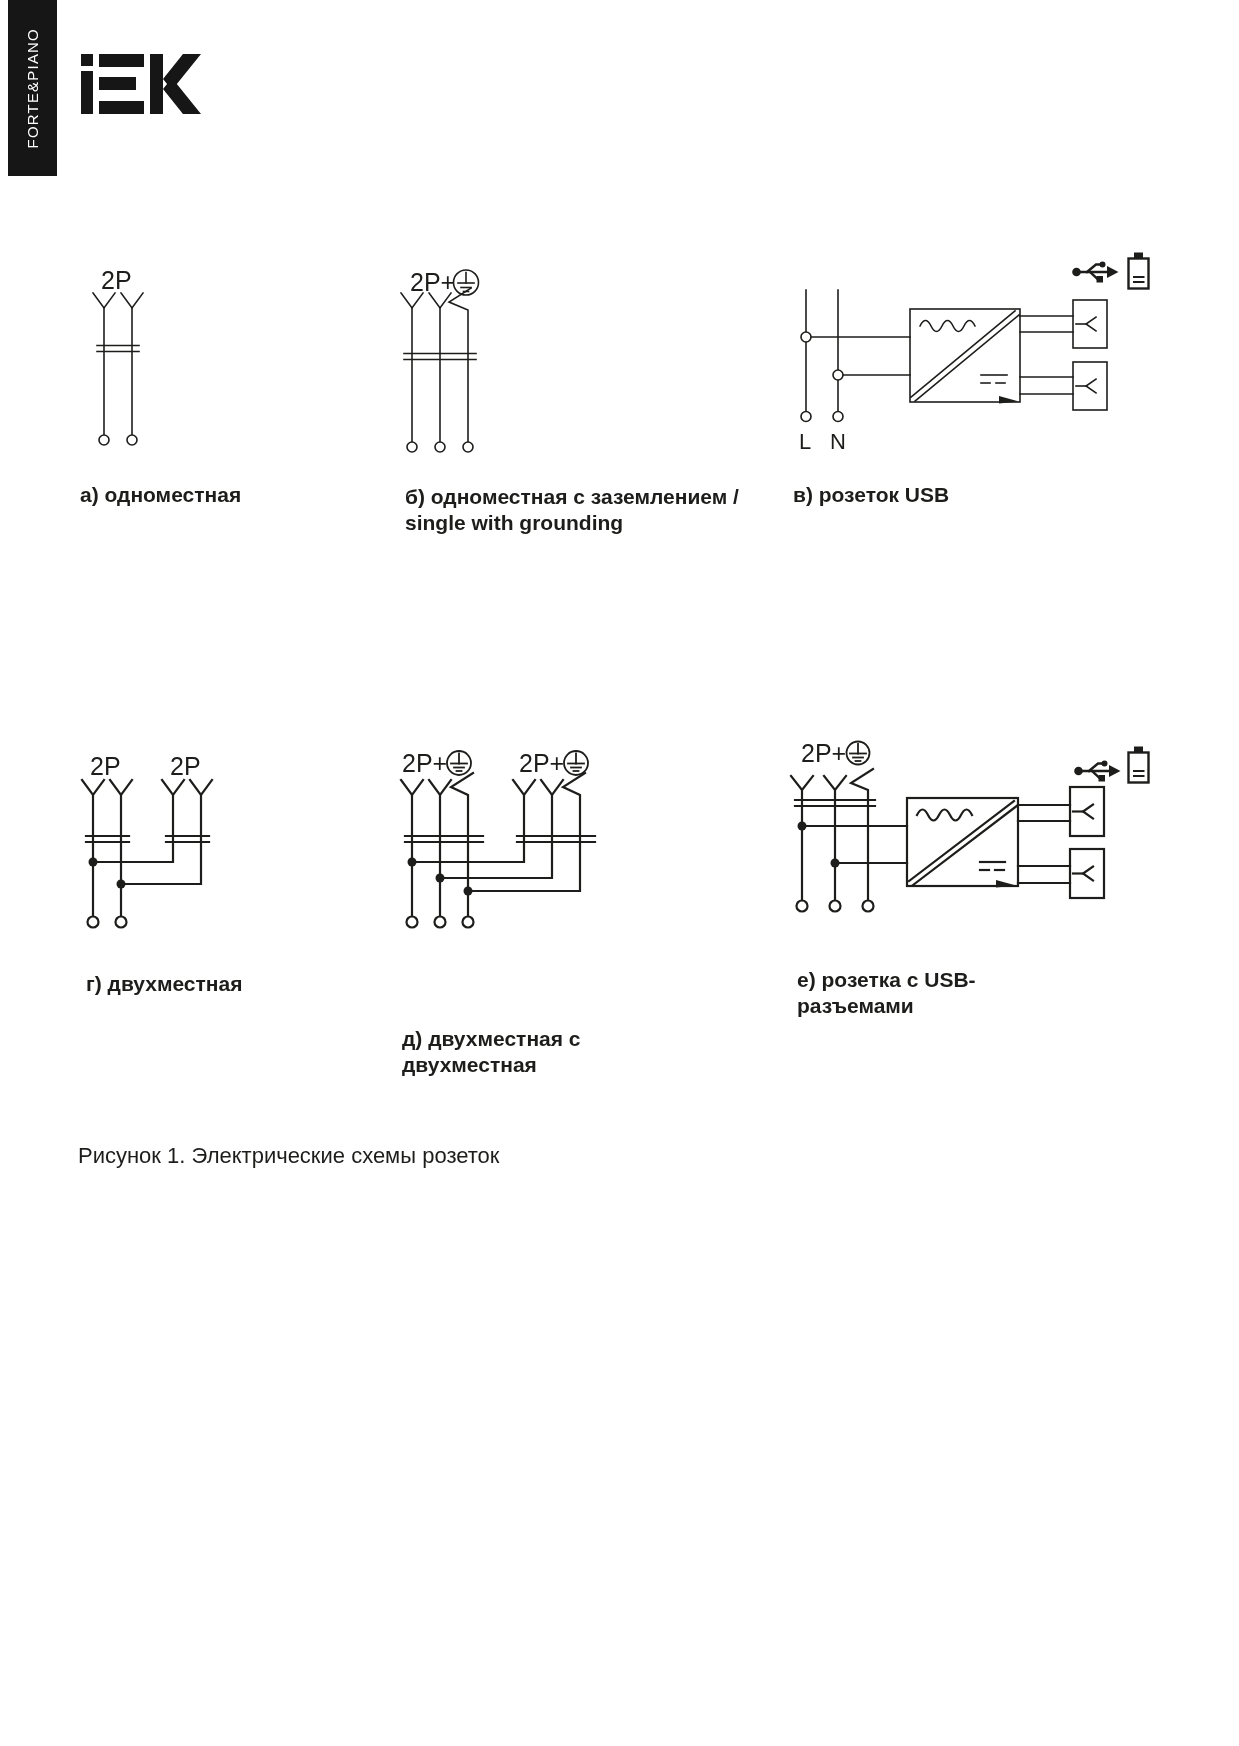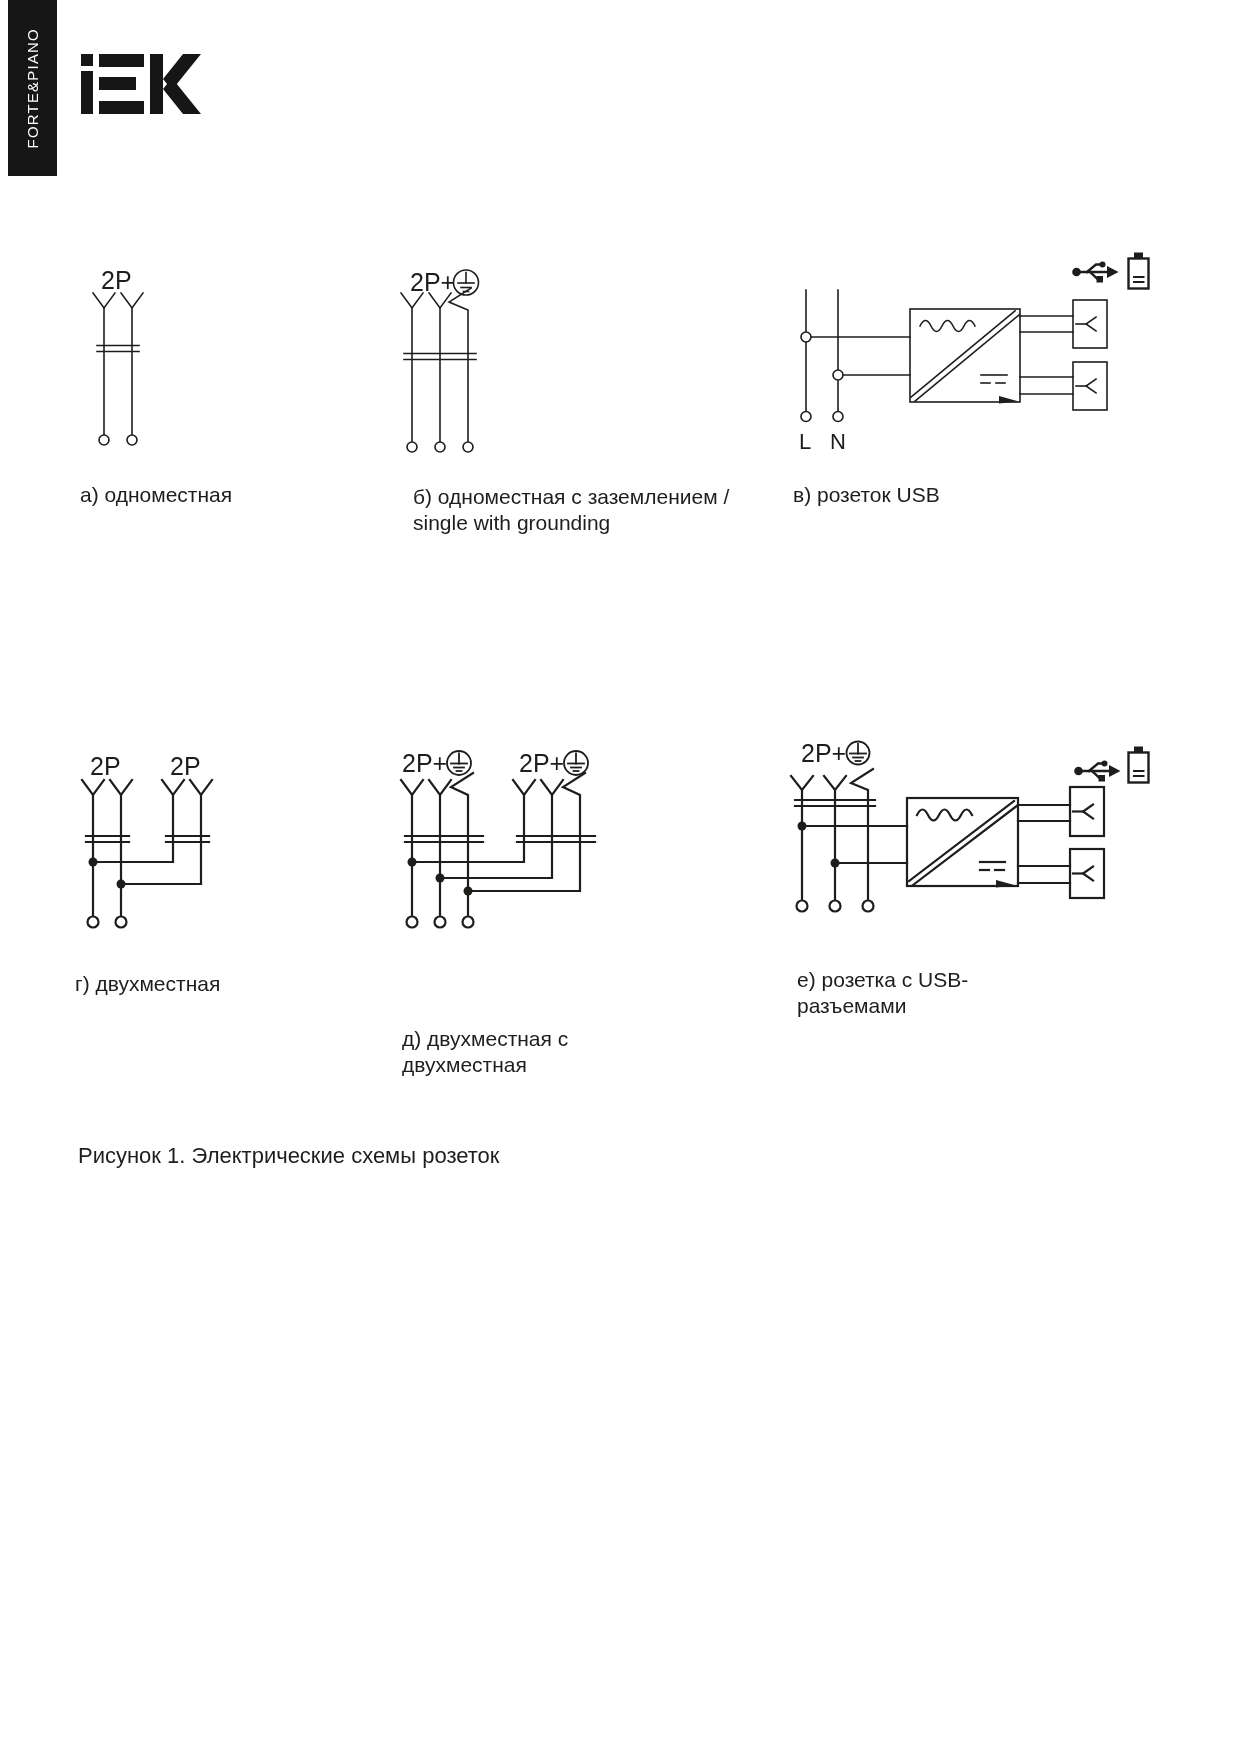--- a/index.html
+++ b/index.html
@@ -34,21 +34,21 @@
   .sw2 .ln{stroke-width:2.2px;}
   .open-circ{fill:#ffffff;stroke:#1d1d1b;}
   .sw1 .open-circ{stroke-width:1.6px;}
   .sw2 .open-circ{stroke-width:2.2px;}
   .dot{fill:#1d1d1b;stroke:none;}
   .solid{fill:#1d1d1b;stroke:none;}
   .caption{
     position:absolute;font-size:21px;line-height:25.5px;
     color:#1d1d1b;white-space:nowrap;
   }
-  .caption span{display:block;}
+  .caption span{display:block;font-weight:bold;}
   .figure-caption{
     position:absolute;left:78px;top:1143px;
     font-size:22px;color:#1d1d1b;white-space:nowrap;
   }
 </style>
 </head>
 <body>
 
 <div class="page">
 
@@ -313,28 +313,28 @@
         <rect class="ln" style="stroke-width:2.4px" x="1128.5" y="752.5" width="20" height="30"></rect>
         <line class="ln" style="stroke-width:2px" x1="1134" y1="771" x2="1143.5" y2="771"></line>
         <line class="ln" style="stroke-width:2px" x1="1134" y1="776" x2="1143.5" y2="776"></line>
       </g>
     </g>
   </svg>
 
   <div class="caption" style="left:80px;top:482px;">
     <span>а) одноместная</span>
   </div>
-  <div class="caption" style="left:405px;top:484px;margin-left:8px;">
+  <div class="caption" style="left:405px;top:484px;">
     <span>б) одноместная с заземлением /</span>
     <span>single with grounding</span>
   </div>
   <div class="caption" style="left:793px;top:482px;">
     <span>в) розеток USB</span>
   </div>
-  <div class="caption" style="left:75px;top:971px;">
+  <div class="caption" style="left:86px;top:971px;">
     <span>г) двухместная</span>
   </div>
   <div class="caption" style="left:402px;top:1026px;">
     <span>д) двухместная с</span>
     <span>двухместная</span>
   </div>
   <div class="caption" style="left:797px;top:967px;">
     <span>е) розетка с USB-</span>
     <span>разъемами</span>
   </div>

